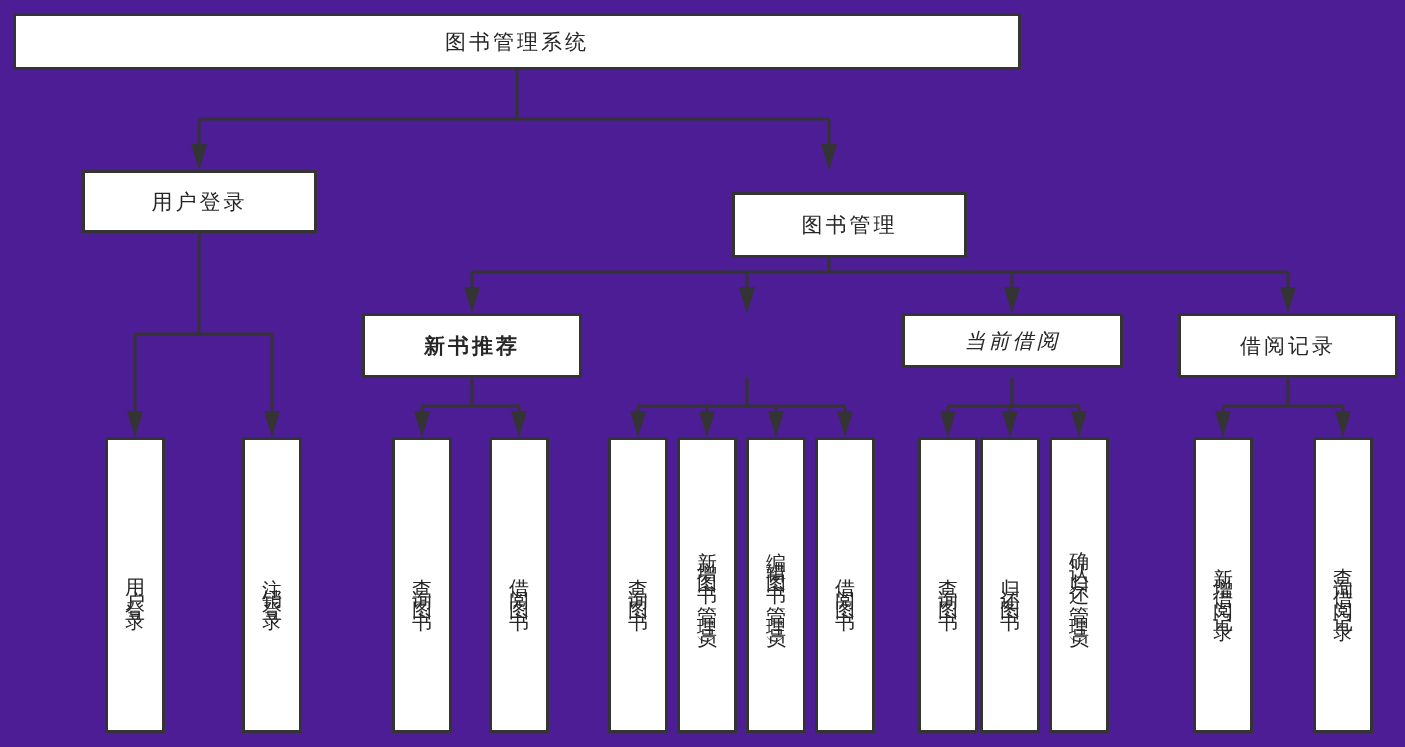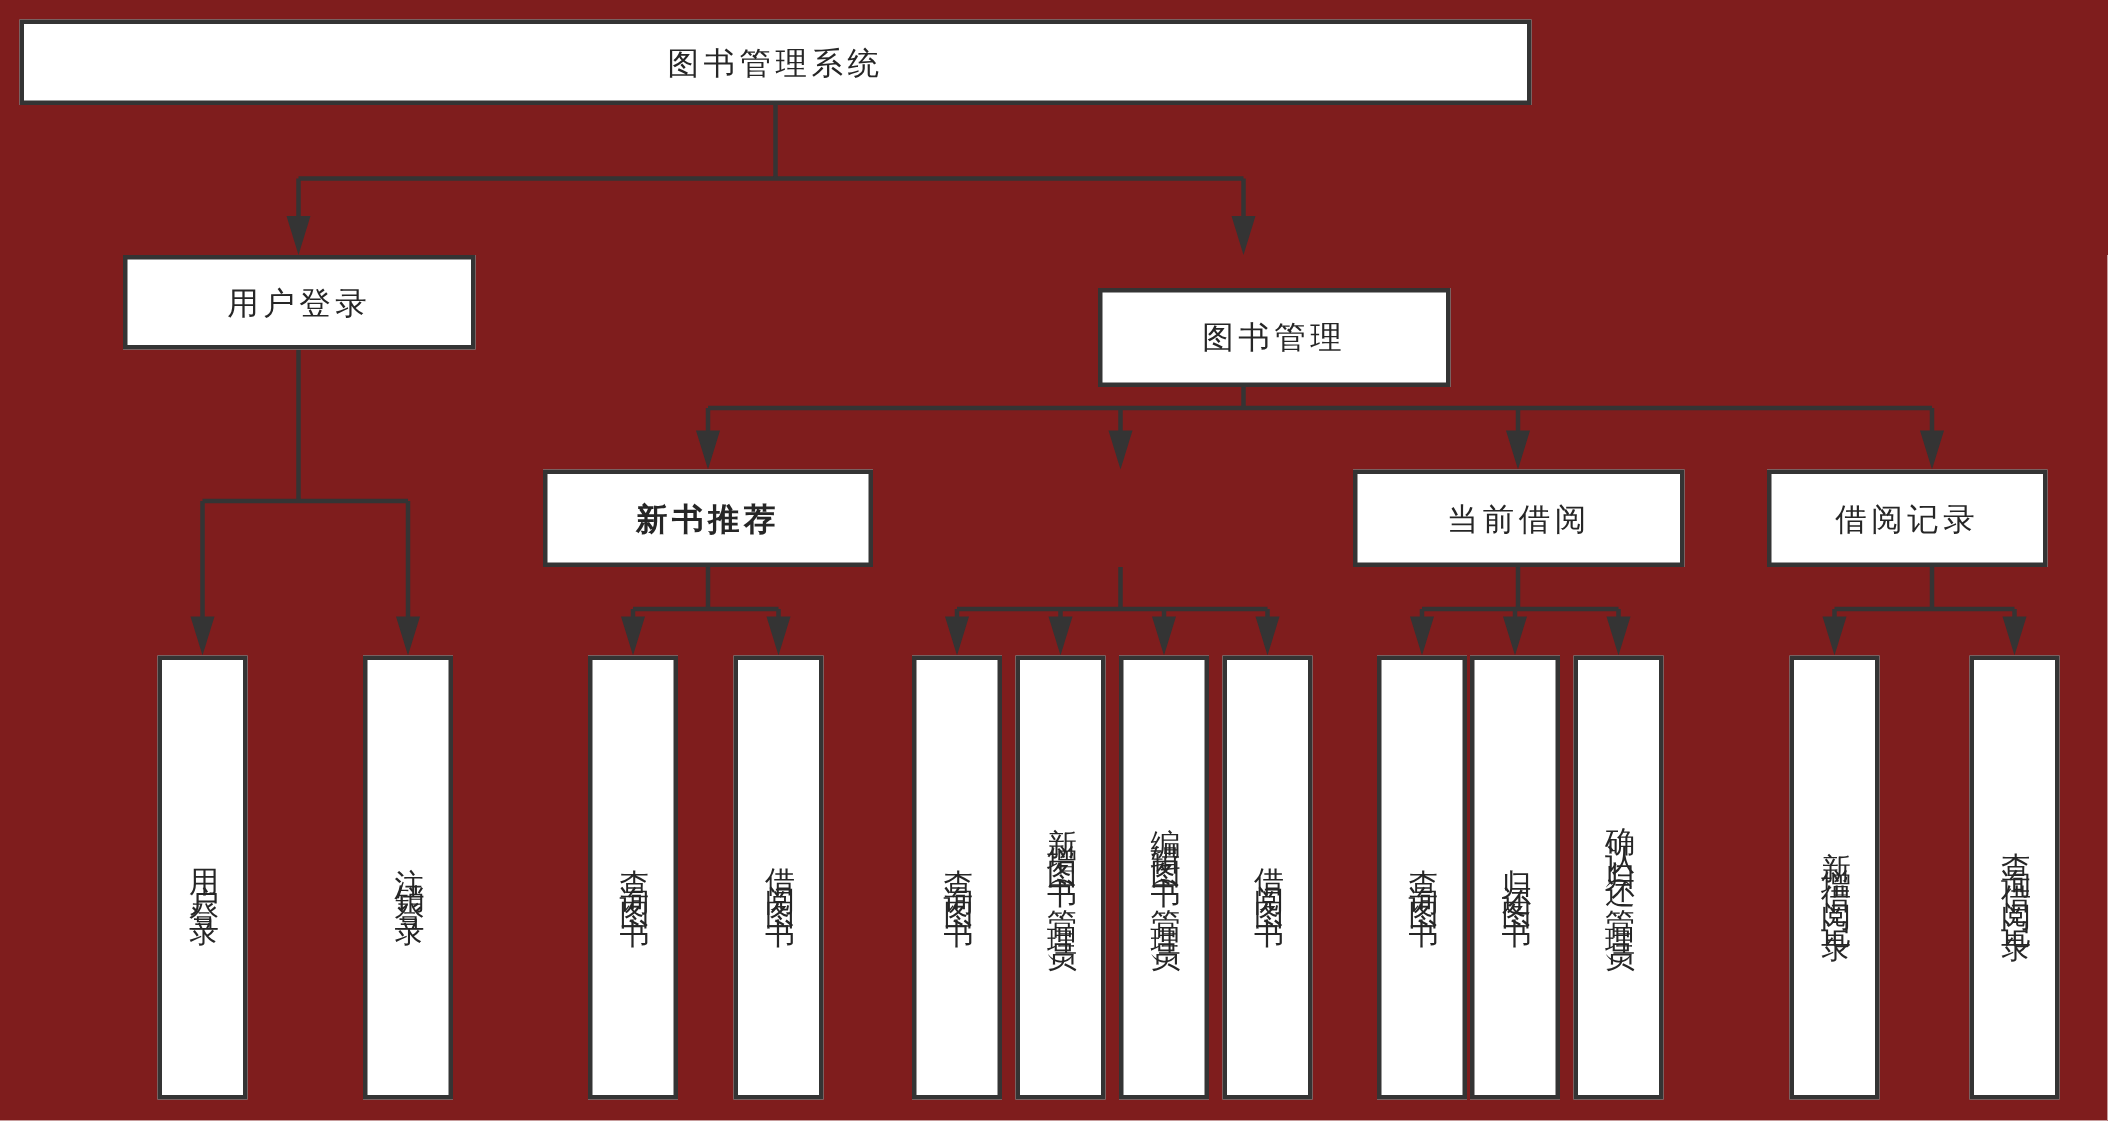--- a/index.html
+++ b/index.html
@@ -1,18 +1,18 @@
 <!DOCTYPE html>
 <html><head>
 <meta charset="utf-8">
 <style>
   html,body { margin:0; padding:0; background:#ffffff; }
   .canvas {
     position:relative; width:1405px; height:747px;
-    background:#7f1d1d; overflow:hidden;
+    background:#4c1d95; overflow:hidden;
     font-family:"Liberation Sans", sans-serif;
   }
   svg.connectors { position:absolute; left:0; top:0; width:1405px; height:747px; }
   .node {
     position:absolute; box-sizing:border-box;
     background:#ffffff; border:3px solid #343434;
     display:flex; align-items:center; justify-content:center;
     color:#262626; font-size:21px; letter-spacing:3px;
     white-space:nowrap; z-index:2;
   }
@@ -77,24 +77,24 @@
   <div class="node" style="left:82px; top:170px; width:235px; height:63px;">
     <span>用户登录</span>
   </div>
   <div class="node" style="left:732px; top:170px; width:235px; height:66px;margin-top:22px;">
     <span>图书管理</span>
   </div>
 
   <div class="node" style="left:362px; top:313px; width:220px; height:65px;font-weight:bold;">
     <span>新书推荐</span>
   </div>
-  <div class="node" style="left:902px; top:313px; width:221px; height:65px;">
+  <div class="node" style="left:902px; top:313px; width:221px; height:55px;font-style:italic;">
     <span>当前借阅</span>
   </div>
-  <div class="node" style="left:1178px; top:313px; width:187px; height:65px;">
+  <div class="node" style="left:1178px; top:313px; width:220px; height:65px;">
     <span>借阅记录</span>
   </div>
 
   <div class="leaf" style="left:105px; top:437px; width:60px; height:296px;">
     <span class="vtext">用户登录</span>
   </div>
   <div class="leaf" style="left:242px; top:437px; width:60px; height:296px;">
     <span class="vtext">注销登录</span>
   </div>
 

